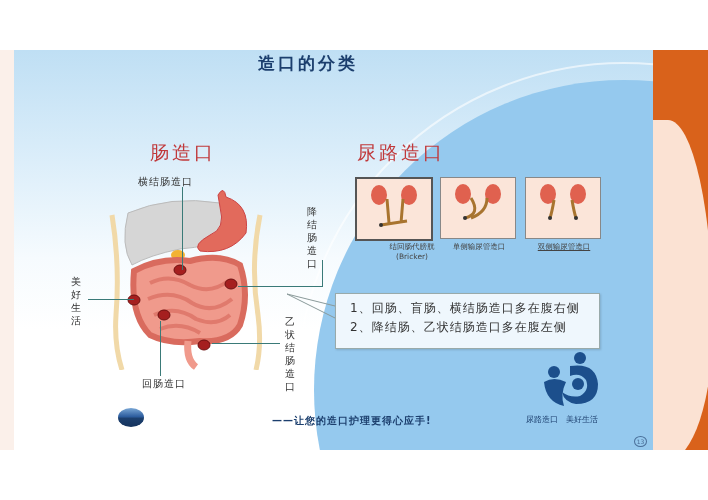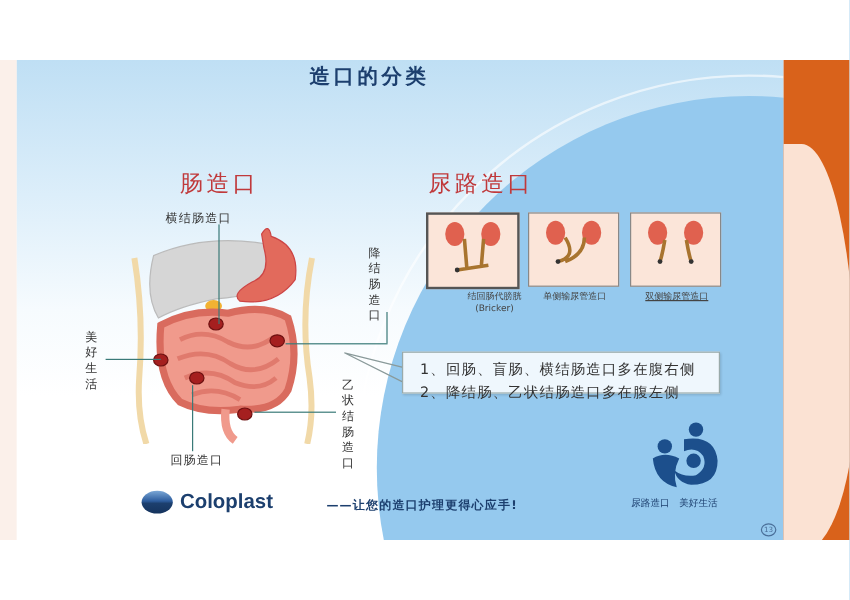--- a/index.html
+++ b/index.html
@@ -60,21 +60,21 @@
   .anatomy { position: absolute; left: 100px; top: 175px; width: 190px; height: 195px; }
   .kidney-box {
     position: absolute; width: 74px; height: 60px; background: #fbe5d9;
     border: 1px solid #888;
   }
   .kidney-box.selected { border: 2px solid #555; }
   .kidney-caption {
     position: absolute; font-size: 7.5px; color: #444; text-align: center; line-height: 10px;
   }
   .note-box {
-    position: absolute; left: 335px; top: 293px; width: 265px; height: 35px;
+    position: absolute; left: 335px; top: 293px; width: 265px; height: 56px;
     background: rgba(255,255,255,0.85); border: 1px solid #9aa;
     box-shadow: 1px 1px 2px rgba(0,0,0,0.15);
     padding: 5px 0 0 14px; box-sizing: border-box;
   }
   .note-line { font-size: 12px; color: #333; letter-spacing: 1px; line-height: 19px; white-space: nowrap; }
   .logo { position: absolute; left: 118px; top: 408px; display: flex; align-items: center; }
   .logo-mark {
     width: 26px; height: 19px; border-radius: 50%;
     background: linear-gradient(180deg, #7aa7d6 0%, #2d5d9e 45%, #1c3f6e 55%, #15335d 100%);
   }
@@ -186,21 +186,20 @@
   <path d="M2 2 L50 14 M2 2 L50 26" stroke="#8a9a9a" stroke-width="1" fill="none"></path>
 </svg>
 
 <div class="note-box">
   <div class="note-line">1、回肠、盲肠、横结肠造口多在腹右侧</div>
   <div class="note-line">2、降结肠、乙状结肠造口多在腹左侧</div>
 </div>
 
 <div class="logo">
   <div class="logo-mark"></div>
-  <div class="logo-text">Coloplast</div>
 </div>
 <div class="slogan">——让您的造口护理更得心应手!</div>
 
 <svg class="care-logo" viewBox="0 0 64 60">
   <circle cx="40" cy="8" r="6" fill="#1c4f8c"></circle>
   <circle cx="14" cy="22" r="6" fill="#1c4f8c"></circle>
   <path d="M30 16 Q56 12 58 34 Q58 54 36 54 Q24 52 22 42 Q30 48 40 46 Q50 40 46 30 Q40 22 30 26 Z" fill="#1c4f8c"></path>
   <path d="M4 32 Q14 26 26 32 Q20 44 24 56 Q6 52 4 32 Z" fill="#1c4f8c"></path>
   <circle cx="38" cy="34" r="6" fill="#1c4f8c"></circle>
 </svg>

